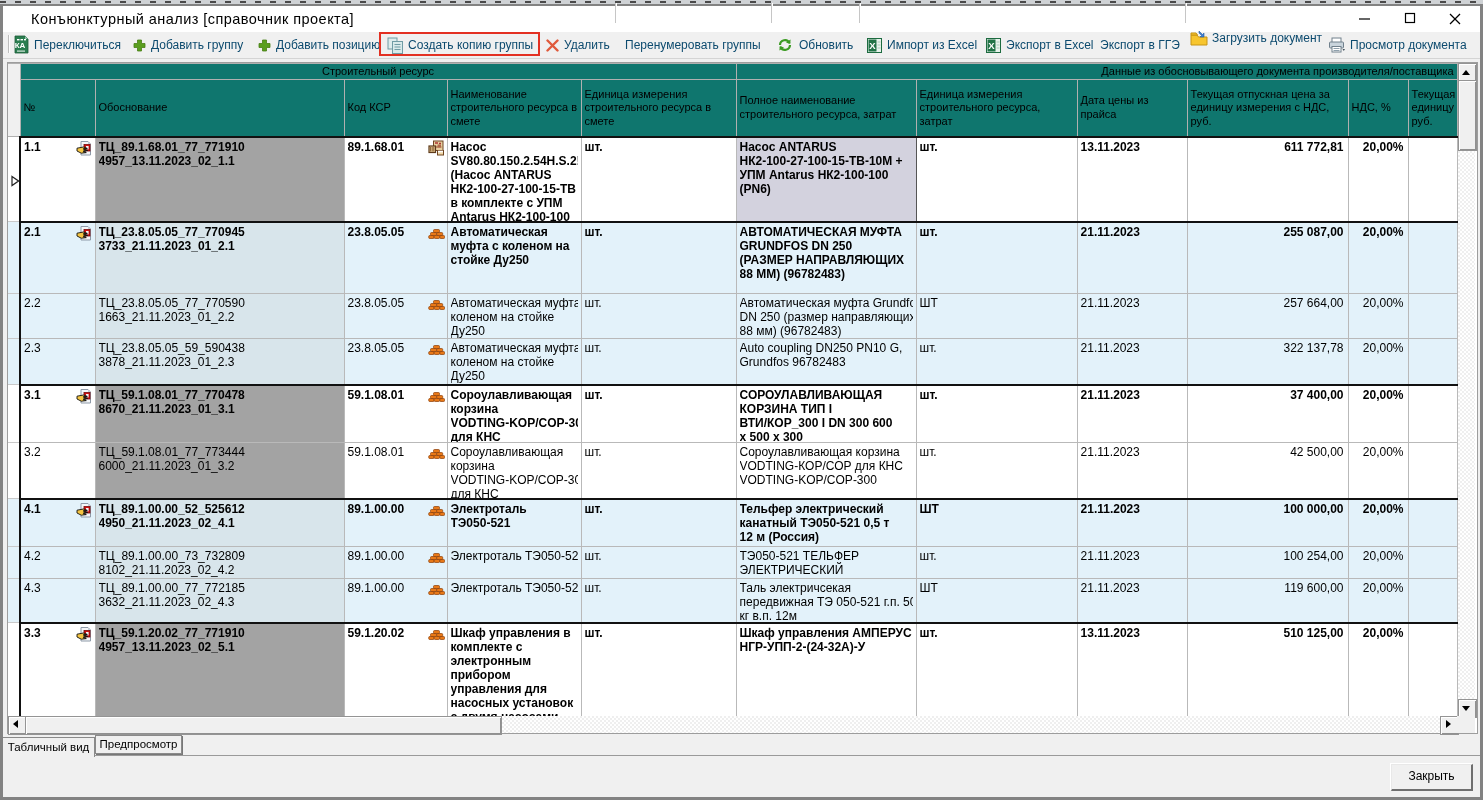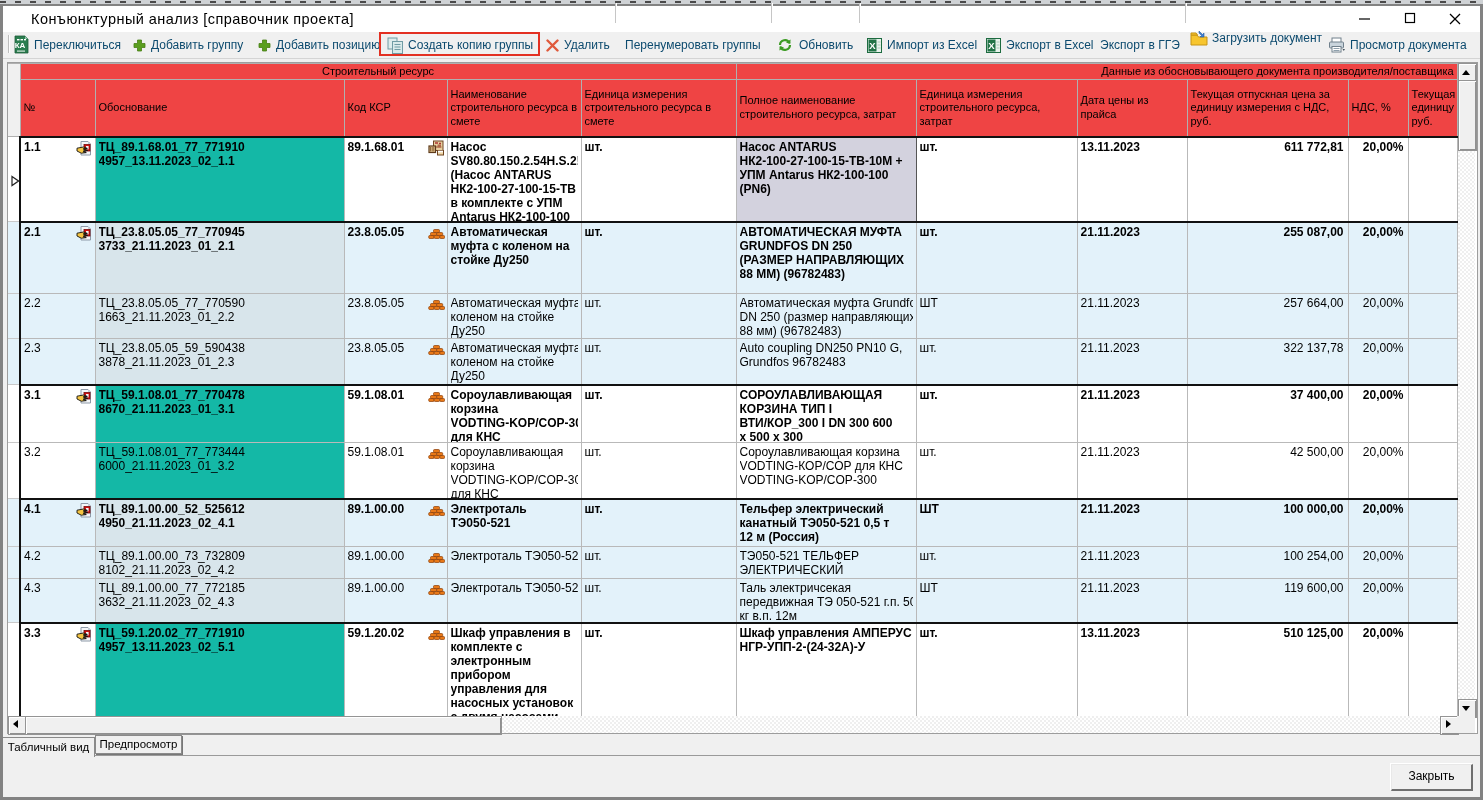--- a/index.html
+++ b/index.html
@@ -20,28 +20,28 @@
 #toolbar{left:3px;top:32px;width:1477px;height:26px;background:#f0f0f0;border-bottom:1px solid #d4d4d4;}
 .titem{position:absolute;top:0;height:26px;display:flex;align-items:center;font-size:12px;color:#0c4a6e;white-space:nowrap;}
 .tsep{position:absolute;top:3px;width:1px;height:20px;background:#c6c6c6;border-right:1px solid #fff;}
 #redbox{left:379px;top:32px;width:157px;height:20px;border:2.5px solid #e33022;z-index:5;}
 #gripper{left:8px;top:35px;width:1px;height:18px;background:#bdbdbd;border-right:1px solid #fdfdfd;}
 
 #panel{left:7px;top:62px;width:1469px;height:670px;background:#fff;border:1px solid #9d9d9d;}
 #tblwrap{left:8px;top:63px;width:1450px;height:653px;overflow:hidden;background:#fff;}
 table{border-collapse:collapse;table-layout:fixed;width:1449px;}
 td,th{padding:0;margin:0;overflow:hidden;font-size:12px;font-weight:normal;text-align:left;}
-th{background:#ef4444;border:1px solid #b0b0b0;font-size:11px;line-height:13.5px;vertical-align:middle;padding:0 3px;}
+th{background:#0f766e;border:1px solid #b0b0b0;font-size:11px;line-height:13.5px;vertical-align:middle;padding:0 3px;}
 td{border:1px solid #b9b9b9;vertical-align:top;padding:2px 3px 0 3px;line-height:14px;white-space:nowrap;}
 tr.lead td{font-weight:bold;border-top:2px solid #111;}
 td.sel,th.sel{background:#f0f0f0;border-left:none;padding:0;}
 tr.lead td.sel{border-top:1px solid #b9b9b9;}
 td.sel{border-right:2px solid #111;border-bottom:1px solid #c9c9c9;}
 .w td{background:#fff;}
-.w td.obo{background:#14b8a6;}
+.w td.obo{background:#a3a3a3;}
 .b td{background:#e3f2fa;}
 .b td.obo{background:#d8e5eb;}
 td.num{text-align:right;padding-right:4px;}
 td.seltd{background:#d3d2de !important;border-left:1px solid #555;border-right:1px solid #555;}
 .ghdr{text-align:center;}
 .icr{position:absolute;right:2px;top:2px;}
 
 .sb{background:#f0f0f0;border:1px solid #949494;box-shadow:inset 1px 1px 0 #fff, inset -1px -1px 0 #909090;}
 .track{background-color:#efefef;background-image:linear-gradient(45deg,#fff 25%,transparent 25%,transparent 75%,#fff 75%),linear-gradient(45deg,#fff 25%,transparent 25%,transparent 75%,#fff 75%);background-size:4px 4px;background-position:0 0,2px 2px;}
 .tri{position:absolute;width:0;height:0;}

